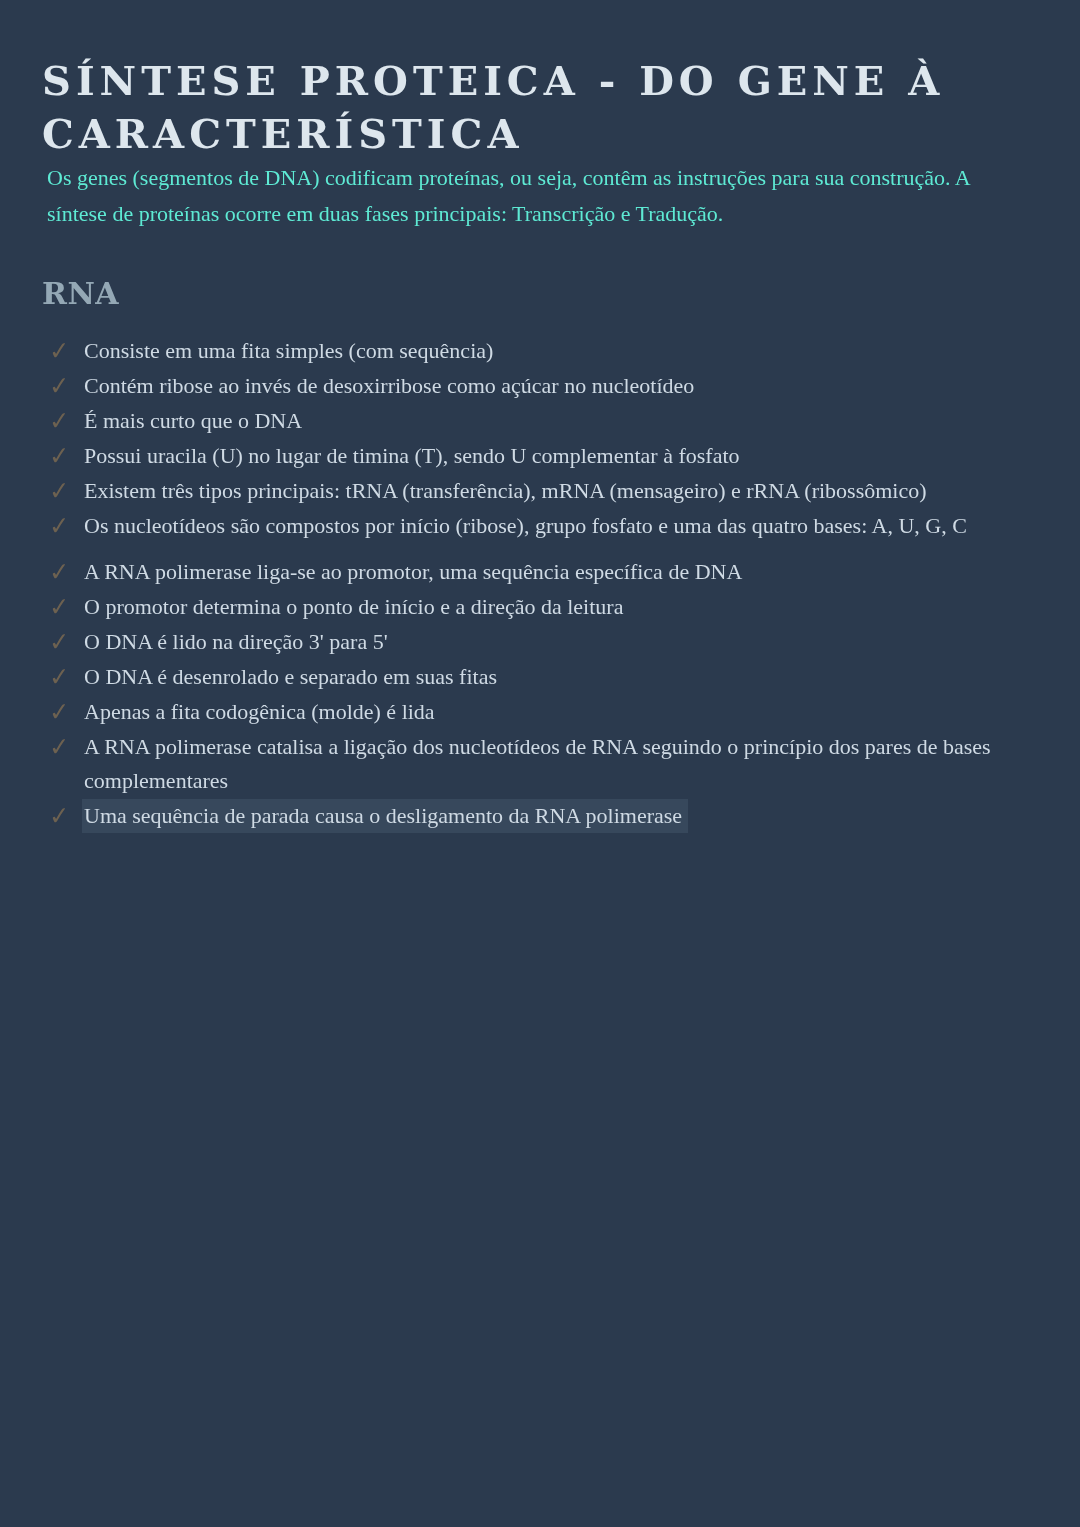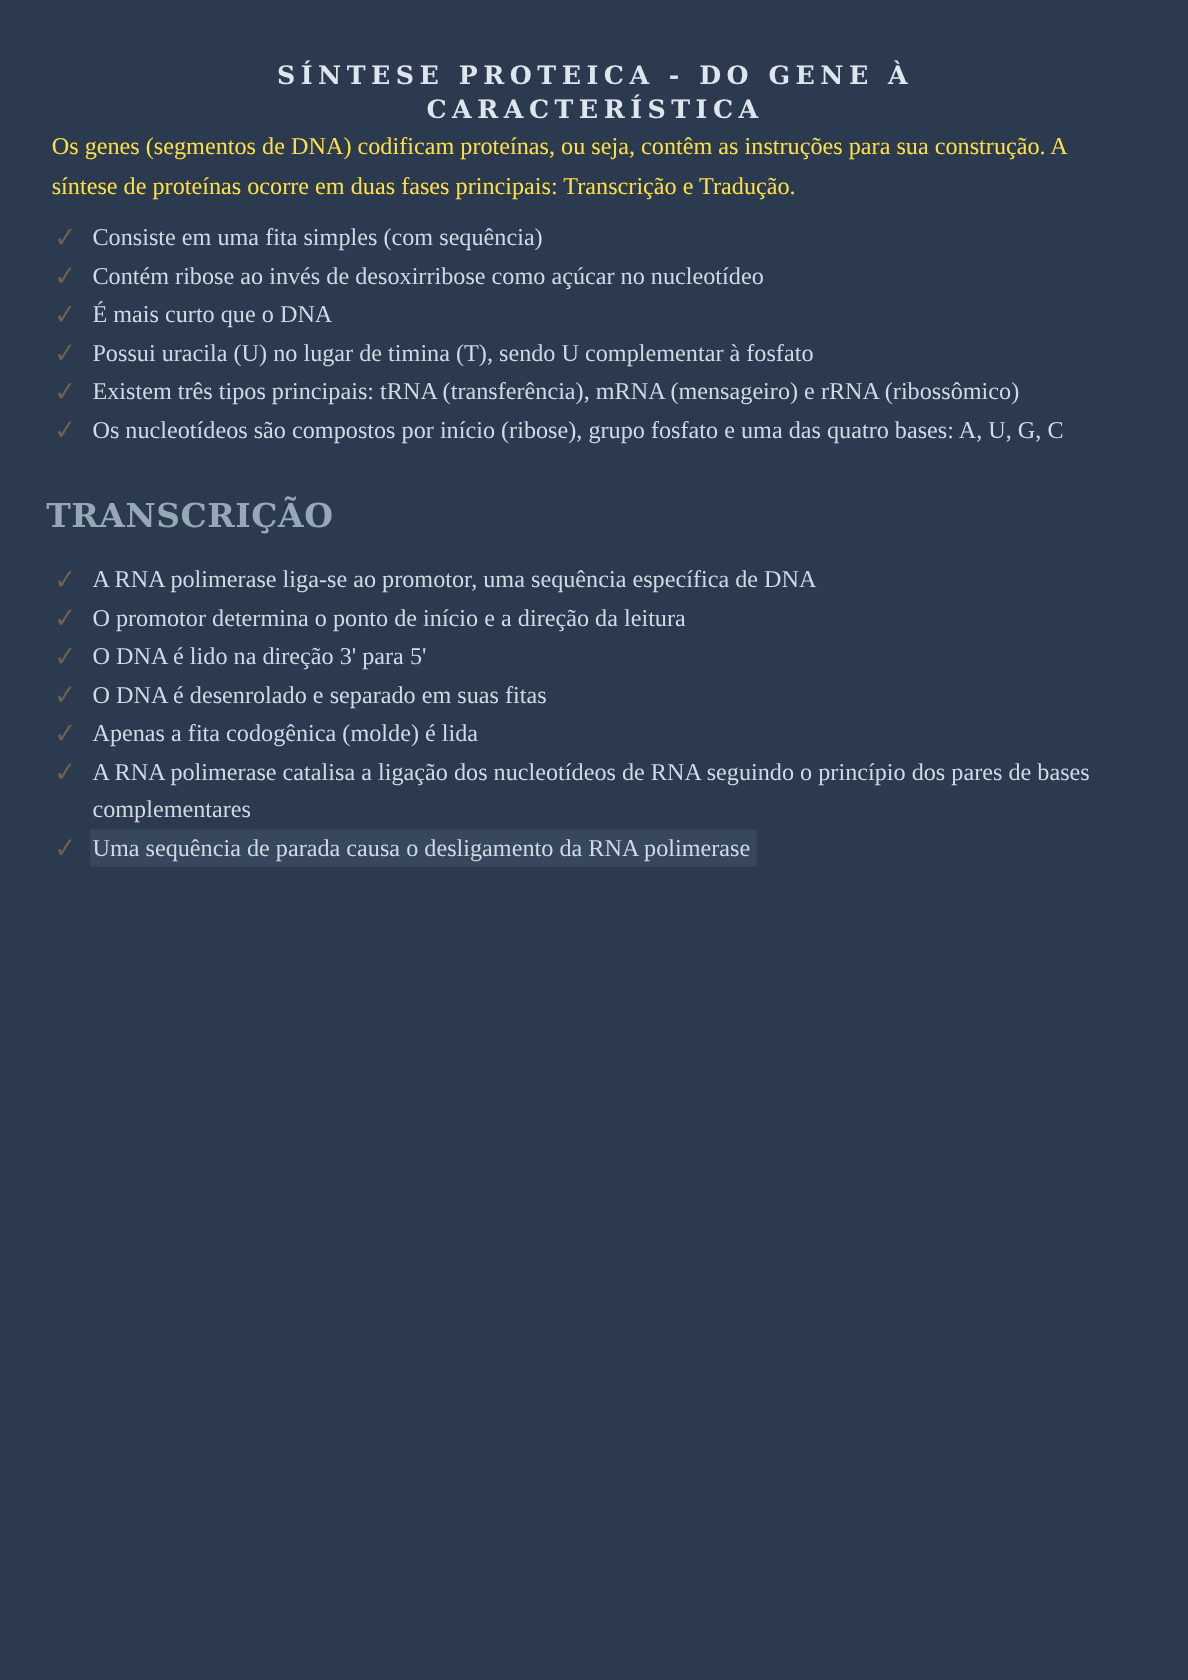--- a/index.html
+++ b/index.html
@@ -16,45 +16,45 @@
   }
   .page {
     box-sizing: border-box;
     width: 1080px;
     height: 1527px;
     padding: 54px 40px 0 42px;
     background: #2b3a4e;
   }
   .doc-title {
     margin: 0;
-    text-align: center;
+    text-align: left;
     font-family: "DejaVu Serif", serif;
     font-weight: 700;
-    font-size: 23px;
+    font-size: 40px;
     line-height: 1.33;
     letter-spacing: 5px;
     color: #dde6ed;
   }
   .doc-title .title-line { display: block; }
   .section-heading {
     margin: 44px 0 22px 0;
     font-family: "DejaVu Serif", serif;
     font-weight: 700;
     font-size: 30px;
     line-height: 1.2;
     letter-spacing: 0.5px;
     color: #94a8b5;
   }
   .body-text {
     margin: 0;
     padding-left: 5px;
     font-size: 22px;
     line-height: 36px;
     max-width: 930px;
-    color: #fde047;
+    color: #5eead4;
   }
   .check-list {
     list-style: none;
     margin: 12px 0 0 0;
     padding: 0;
   }
   .check-item {
     display: flex;
     align-items: flex-start;
     font-size: 22px;
@@ -91,20 +91,21 @@
 
 <div class="page">
 
   <h1 class="doc-title">
     <span class="title-line">SÍNTESE PROTEICA - DO GENE À</span>
     <span class="title-line">CARACTERÍSTICA</span>
   </h1>
 
   <p class="body-text">Os genes (segmentos de DNA) codificam proteínas, ou seja, contêm as instruções para sua construção. A síntese de proteínas ocorre em duas fases principais: Transcrição e Tradução.</p>
 
+  <h2 class="section-heading">RNA</h2>
 
   <ul class="check-list">
     <li class="check-item">
       <span class="check">✓</span>
       <span class="item-text">Consiste em uma fita simples (com sequência)</span>
     </li>
     <li class="check-item">
       <span class="check">✓</span>
       <span class="item-text">Contém ribose ao invés de desoxirribose como açúcar no nucleotídeo</span>
     </li>
@@ -119,21 +120,20 @@
     <li class="check-item">
       <span class="check">✓</span>
       <span class="item-text">Existem três tipos principais: tRNA (transferência), mRNA (mensageiro) e rRNA (ribossômico)</span>
     </li>
     <li class="check-item">
       <span class="check">✓</span>
       <span class="item-text">Os nucleotídeos são compostos por início (ribose), grupo fosfato e uma das quatro bases: A, U, G, C</span>
     </li>
   </ul>
 
-  <h2 class="section-heading">TRANSCRIÇÃO</h2>
 
   <ul class="check-list">
     <li class="check-item">
       <span class="check">✓</span>
       <span class="item-text">A RNA polimerase liga-se ao promotor, uma sequência específica de DNA</span>
     </li>
     <li class="check-item">
       <span class="check">✓</span>
       <span class="item-text">O promotor determina o ponto de início e a direção da leitura</span>
     </li>

